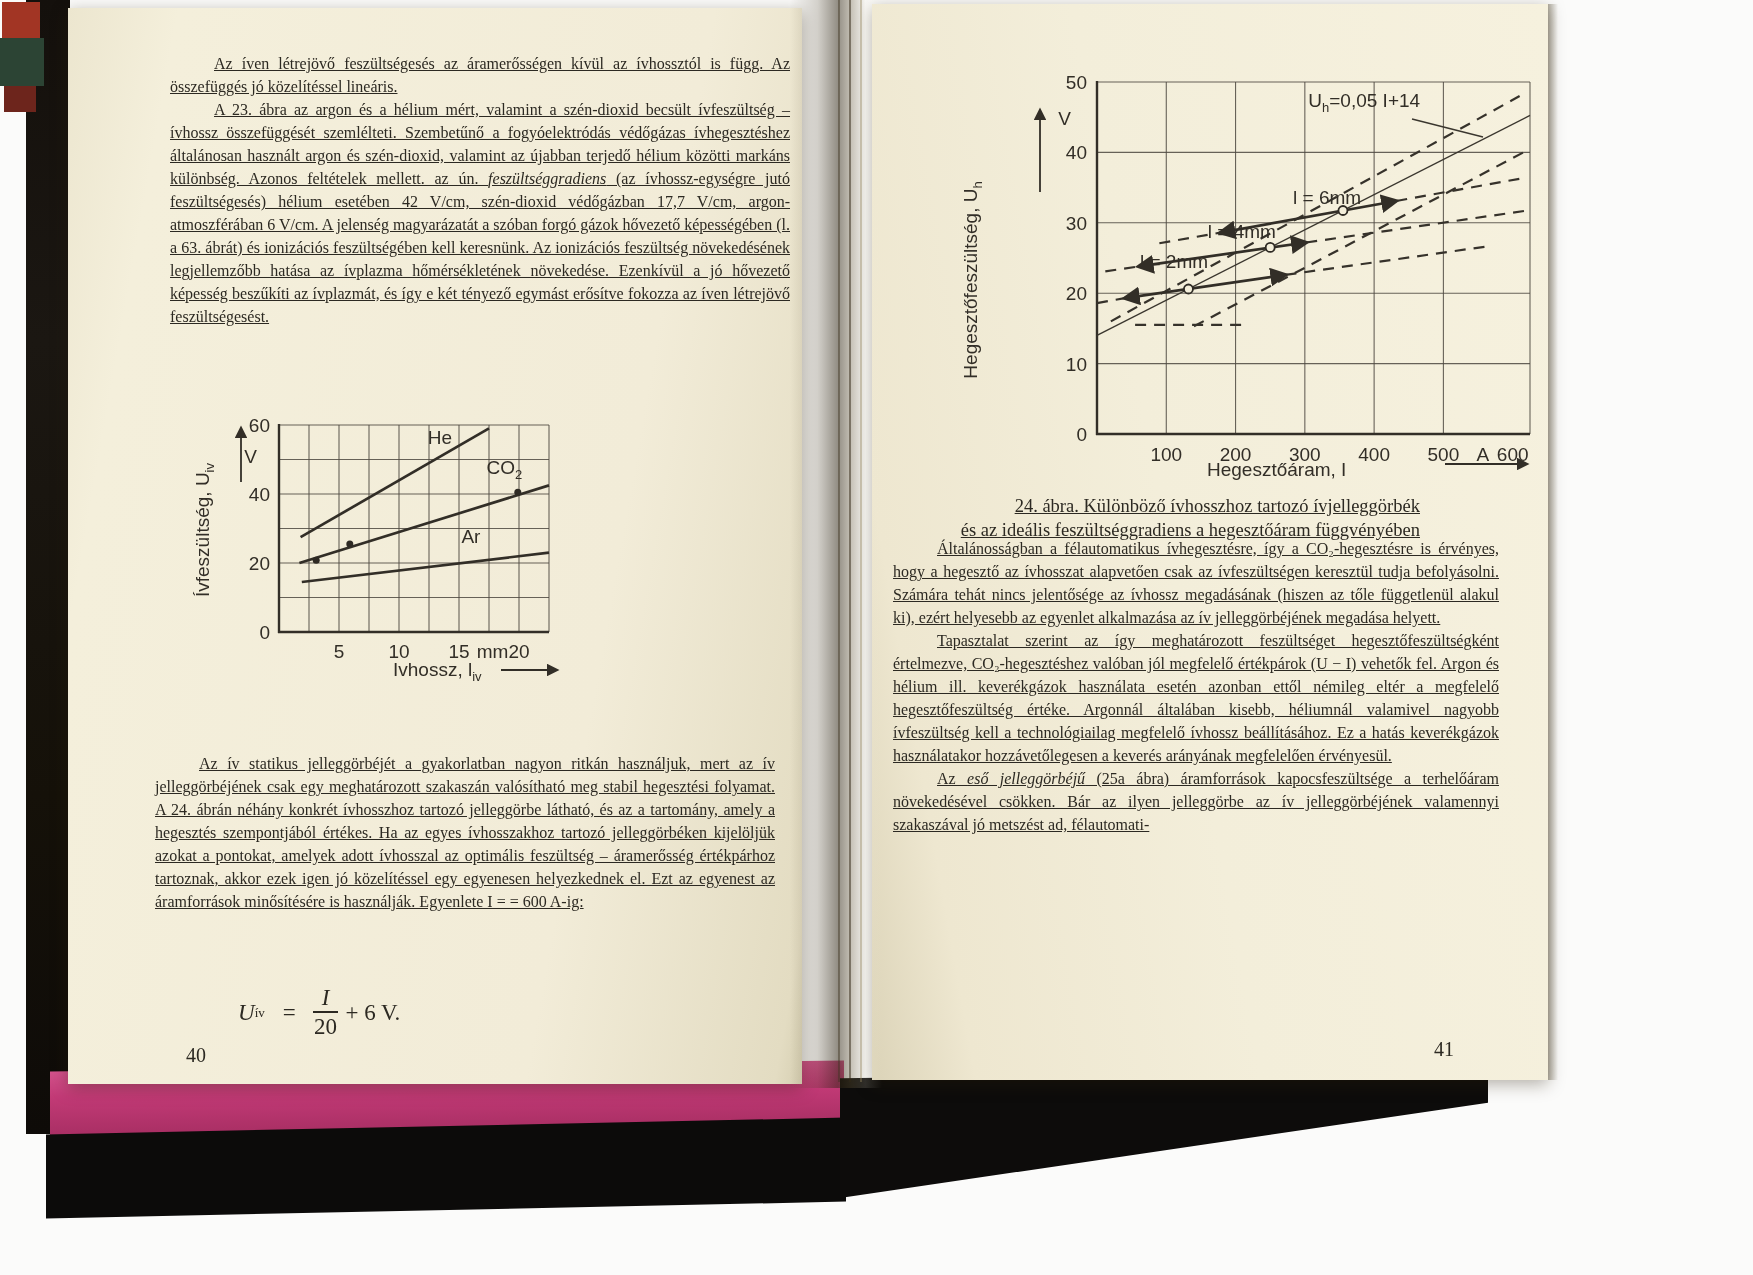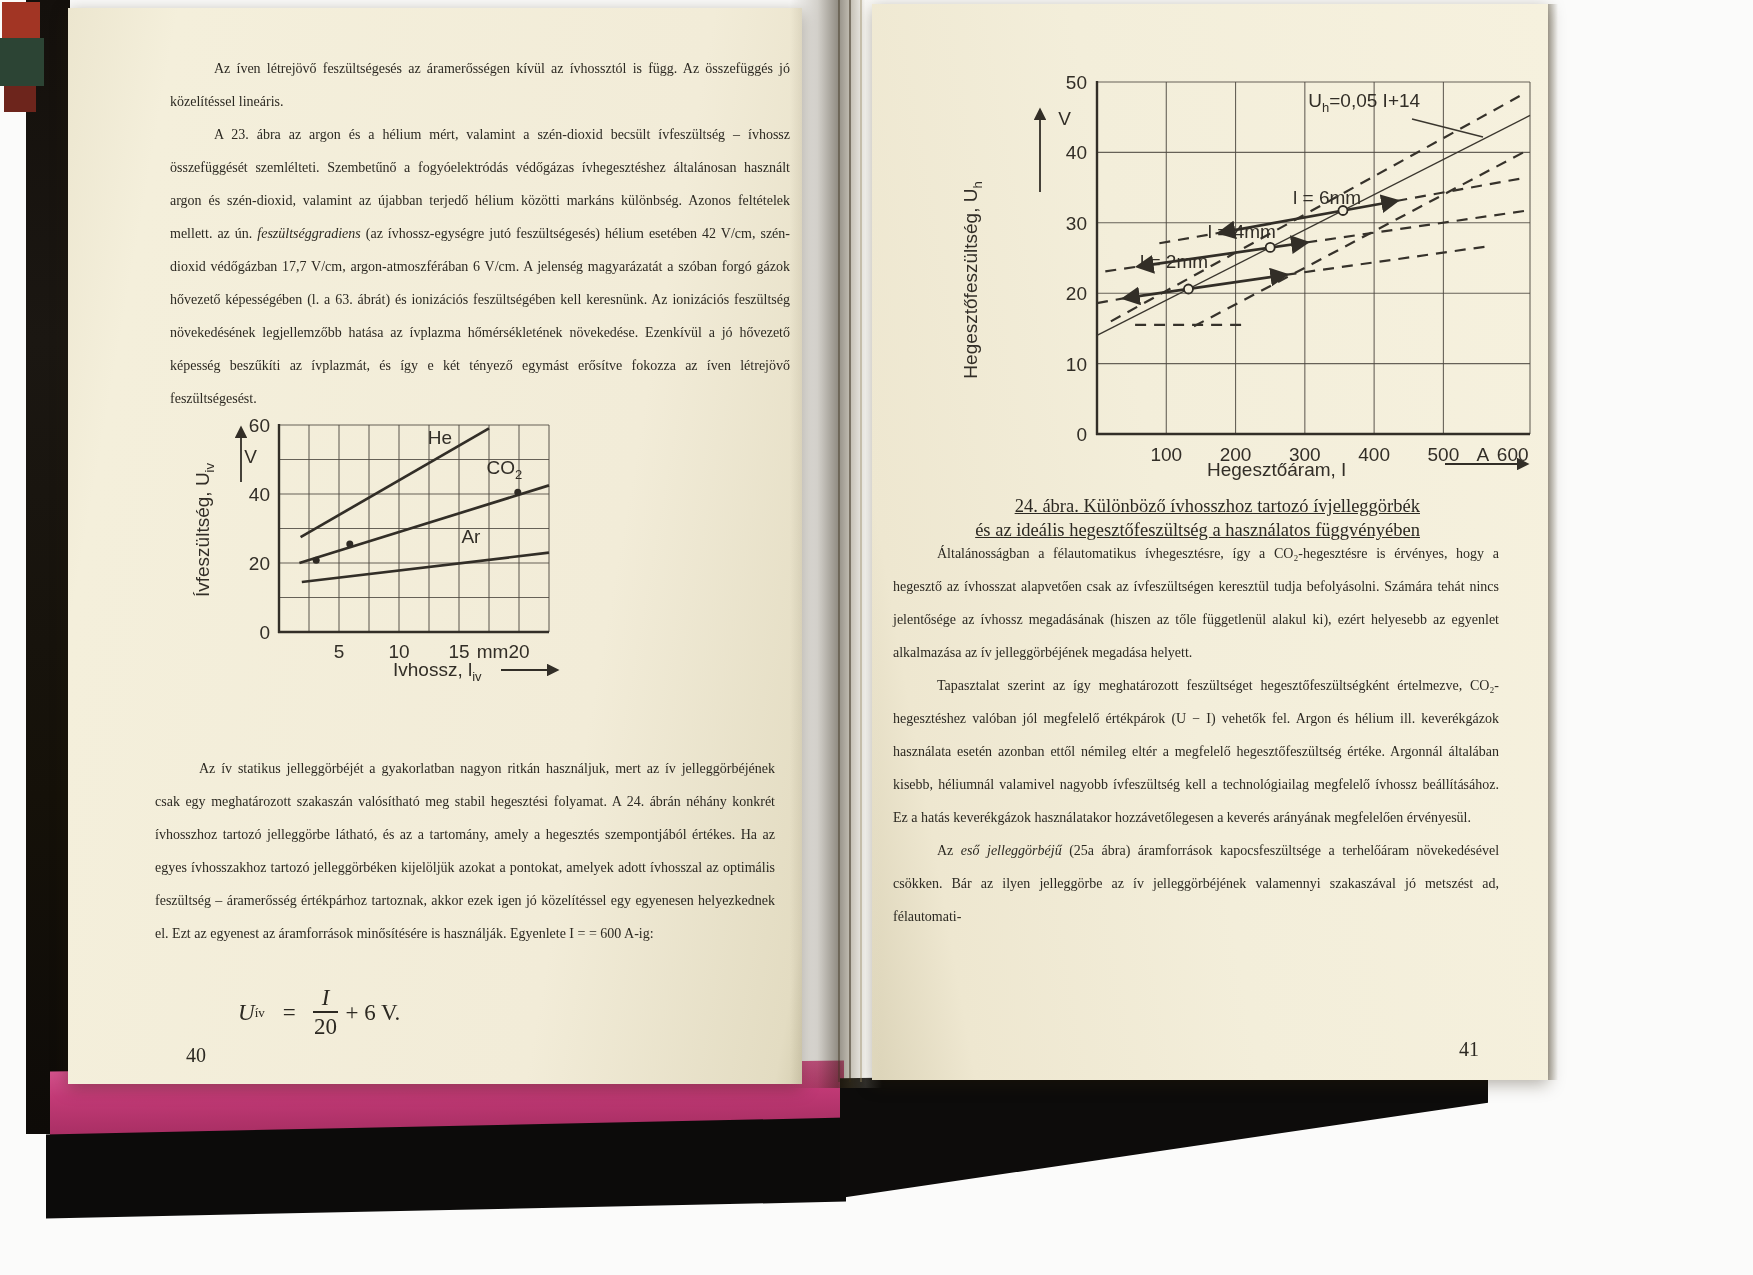--- a/index.html
+++ b/index.html
@@ -22,21 +22,21 @@
   .page-left{left:68px;top:8px;width:734px;height:1076px;
       background:linear-gradient(100deg,#ece6cf 0%,#f4efdb 12%,#f2ecd8 70%,#e3dcc2 97%,#d6cfb2 100%);}
   .page-right{left:872px;top:4px;width:676px;height:1076px;
       background:linear-gradient(260deg,#f6f1de 0%,#f3eeda 55%,#eee7d0 88%,#ddd5ba 99%);}
   .gutter{left:790px;top:0;width:92px;height:1088px;z-index:3;pointer-events:none;
       background:linear-gradient(90deg,rgba(72,60,36,0) 0%,rgba(72,60,36,.22) 30%,rgba(43,34,16,.5) 52%,rgba(95,82,52,.35) 66%,rgba(240,234,214,.15) 82%,rgba(240,234,214,0) 100%);}
   .gutter-line{top:0;width:2px;height:1082px;z-index:3;}
   .edge-shadow-r{left:1548px;top:4px;width:10px;height:1076px;z-index:2;
       background:linear-gradient(90deg,rgba(90,80,55,.45),rgba(251,251,250,0));}
   
-  .flow{font-size:14px;line-height:33px;text-align:justify;z-index:4;}
+  .flow{font-size:16px;line-height:23px;text-align:justify;z-index:4;text-decoration:underline;}
   .flow p{margin:0;text-indent:44px;}
   .it{font-style:italic;}
   .bold-lead{font-weight:bold;}
   .caption{font-size:18.5px;line-height:24px;z-index:4;}
   .caption sub{font-size:12px;}
   .cap-center{text-align:right;text-decoration:underline;}
   .pagenum{font-size:20px;z-index:4;}
   .formula{display:flex;align-items:center;font-size:23px;z-index:4;}
   .formula .fi{font-style:italic;}
   .formula sub{font-size:13px;margin-right:8px;}
@@ -206,30 +206,30 @@
         <text text-anchor="start" class="" x="287" y="424"><tspan>Hegesztőáram, I</tspan></text>
         <text text-anchor="middle" class="" transform="translate(57 228) rotate(-90)"><tspan>Hegesztőfeszültség, U</tspan><tspan dy="5" class="csub">h</tspan></text>
         <line x1="120" y1="140" x2="120" y2="58" class="carrow" marker-end="url(#fig24-svg-ah)"></line>
         <line x1="525" y1="412" x2="607" y2="412" class="carrow" marker-end="url(#fig24-svg-ah)"></line>
         <text text-anchor="start" class="" x="388.304" y="55.34400000000005"><tspan>U</tspan><tspan dy="5" class="csub">h</tspan><tspan dy="-5">=0,05 I+14</tspan></text>
         <line x1="492" y1="67" x2="563" y2="85" class="cthin"></line>
       </svg>
 
     <div class="abs caption cap-center" style="left:78px;top:490px;width:470px;">
       <div>24. ábra. Különböző ívhosszhoz tartozó ívjelleggörbék</div>
-      <div>és az ideális hegesztőfeszültség a használatos függvényében</div>
+      <div>és az ideális feszültséggradiens a hegesztőáram függvényében</div>
     </div>
 
     <div class="abs flow" style="left:21px;top:533px;width:606px;">
       <p><span>Általánosságban a félautomatikus ívhegesztésre, így a CO₂-hegesztésre is érvényes, hogy a hegesztő az ívhosszat alapvetően csak az ívfeszültségen keresztül tudja befolyásolni. Számára tehát nincs jelentősége az ívhossz megadásának (hiszen az tőle függetlenül alakul ki), ezért helyesebb az egyenlet alkalmazása az ív jelleggörbéjének megadása helyett.</span></p>
       <p><span>Tapasztalat szerint az így meghatározott feszültséget hegesztőfeszültségként értelmezve, CO₂-hegesztéshez valóban jól megfelelő értékpárok (U − I) vehetők fel. Argon és hélium ill. keverékgázok használata esetén azonban ettől némileg eltér a megfelelő hegesztőfeszültség értéke. Argonnál általában kisebb, héliumnál valamivel nagyobb ívfeszültség kell a technológiailag megfelelő ívhossz beállításához. Ez a hatás keverékgázok használatakor hozzávetőlegesen a keverés arányának megfelelően érvényesül.</span></p>
       <p><span>Az </span><span class="it">eső jelleggörbéjű</span><span> (25a ábra) áramforrások kapocsfeszültsége a terhelőáram növekedésével csökken. Bár az ilyen jelleggörbe az ív jelleggörbéjének valamennyi szakaszával jó metszést ad, félautomati-</span></p>
     </div>
 
-    <div class="abs pagenum" style="left:562px;top:1034px;margin-left:25px;">41</div>
+    <div class="abs pagenum" style="left:562px;top:1034px;">41</div>
   </div>
 
   <div class="abs gutter"></div>
   <div class="abs gutter-line" style="left:838px;background:rgba(60,50,30,.45);"></div>
   <div class="abs gutter-line" style="left:849px;background:rgba(50,40,22,.5);"></div>
   <div class="abs gutter-line" style="left:860px;background:rgba(150,135,95,.4);"></div>
 
 </div>
 
 </body></html>

